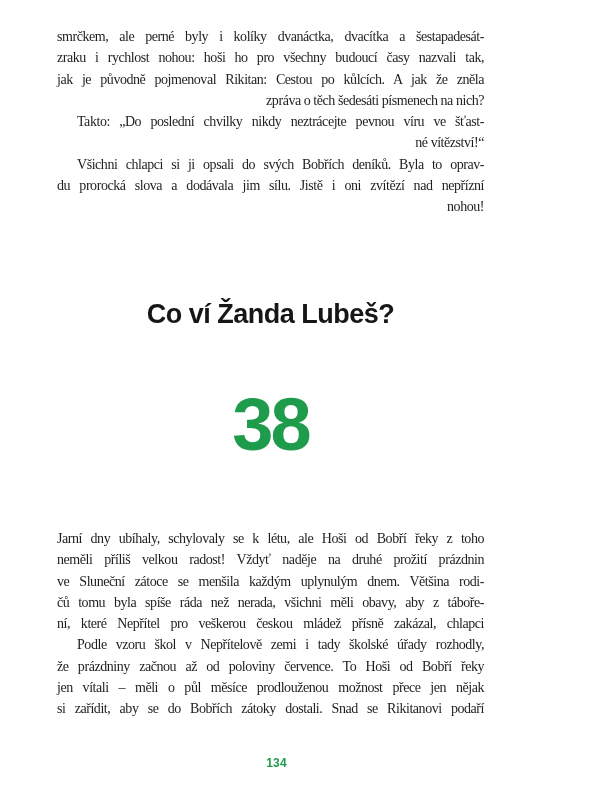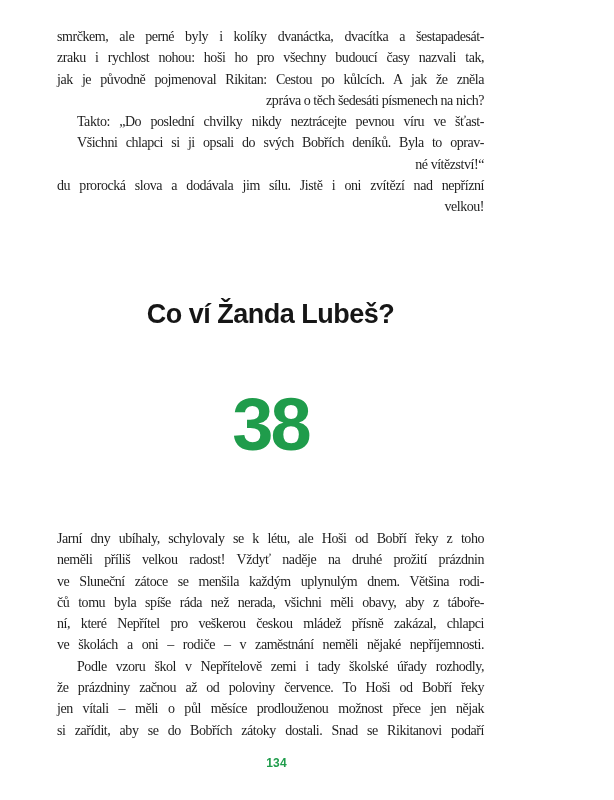--- a/index.html
+++ b/index.html
@@ -77,37 +77,36 @@
 <body>
 
 <div class="page" style="background: rgb(255, 255, 255); border-radius: 6px;">
 
   <div class="text-block block-top">
       <div class="line justify">smrčkem, ale perné byly i kolíky dvanáctka, dvacítka a šestapadesát-</div>
       <div class="line justify">zraku i rychlost nohou: hoši ho pro všechny budoucí časy nazvali tak,</div>
       <div class="line justify">jak je původně pojmenoval Rikitan: Cestou po kůlcích. A jak že zněla</div>
       <div class="line">zpráva o těch šedesáti písmenech na nich?</div>
       <div class="line justify indent">Takto: „Do poslední chvilky nikdy neztrácejte pevnou víru ve šťast-</div>
+      <div class="line">né vítězství!“</div>
       <div class="line justify indent">Všichni chlapci si ji opsali do svých Bobřích deníků. Byla to oprav-</div>
-      <div class="line">né vítězství!“</div>
       <div class="line justify">du prorocká slova a dodávala jim sílu. Jistě i oni zvítězí nad nepřízní</div>
-      <div class="line">velkou!</div>
+      <div class="line">nohou!</div>
     </div>
 
   <h1 class="chapter-title">Co ví Žanda Lubeš?</h1>
 
   <div class="chapter-number">38</div>
 
   <div class="text-block block-bottom">
       <div class="line justify">Jarní dny ubíhaly, schylovaly se k létu, ale Hoši od Bobří řeky z toho</div>
       <div class="line justify">neměli příliš velkou radost! Vždyť naděje na druhé prožití prázdnin</div>
       <div class="line justify">ve Sluneční zátoce se menšila každým uplynulým dnem. Většina rodi-</div>
       <div class="line justify">čů tomu byla spíše ráda než nerada, všichni měli obavy, aby z táboře-</div>
       <div class="line justify">ní, které Nepřítel pro veškerou českou mládež přísně zakázal, chlapci</div>
-      <div class="line justify">ve školách a oni – rodiče – v zaměstnání neměli nějaké nepříjemnosti.</div>
       <div class="line justify indent">Podle vzoru škol v Nepřítelově zemi i tady školské úřady rozhodly,</div>
       <div class="line justify">že prázdniny začnou až od poloviny července. To Hoši od Bobří řeky</div>
       <div class="line justify">jen vítali – měli o půl měsíce prodlouženou možnost přece jen nějak</div>
       <div class="line justify">si zařídit, aby se do Bobřích zátoky dostali. Snad se Rikitanovi podaří</div>
     </div>
 
   <div class="page-number">134</div>
 
 </div>
 

